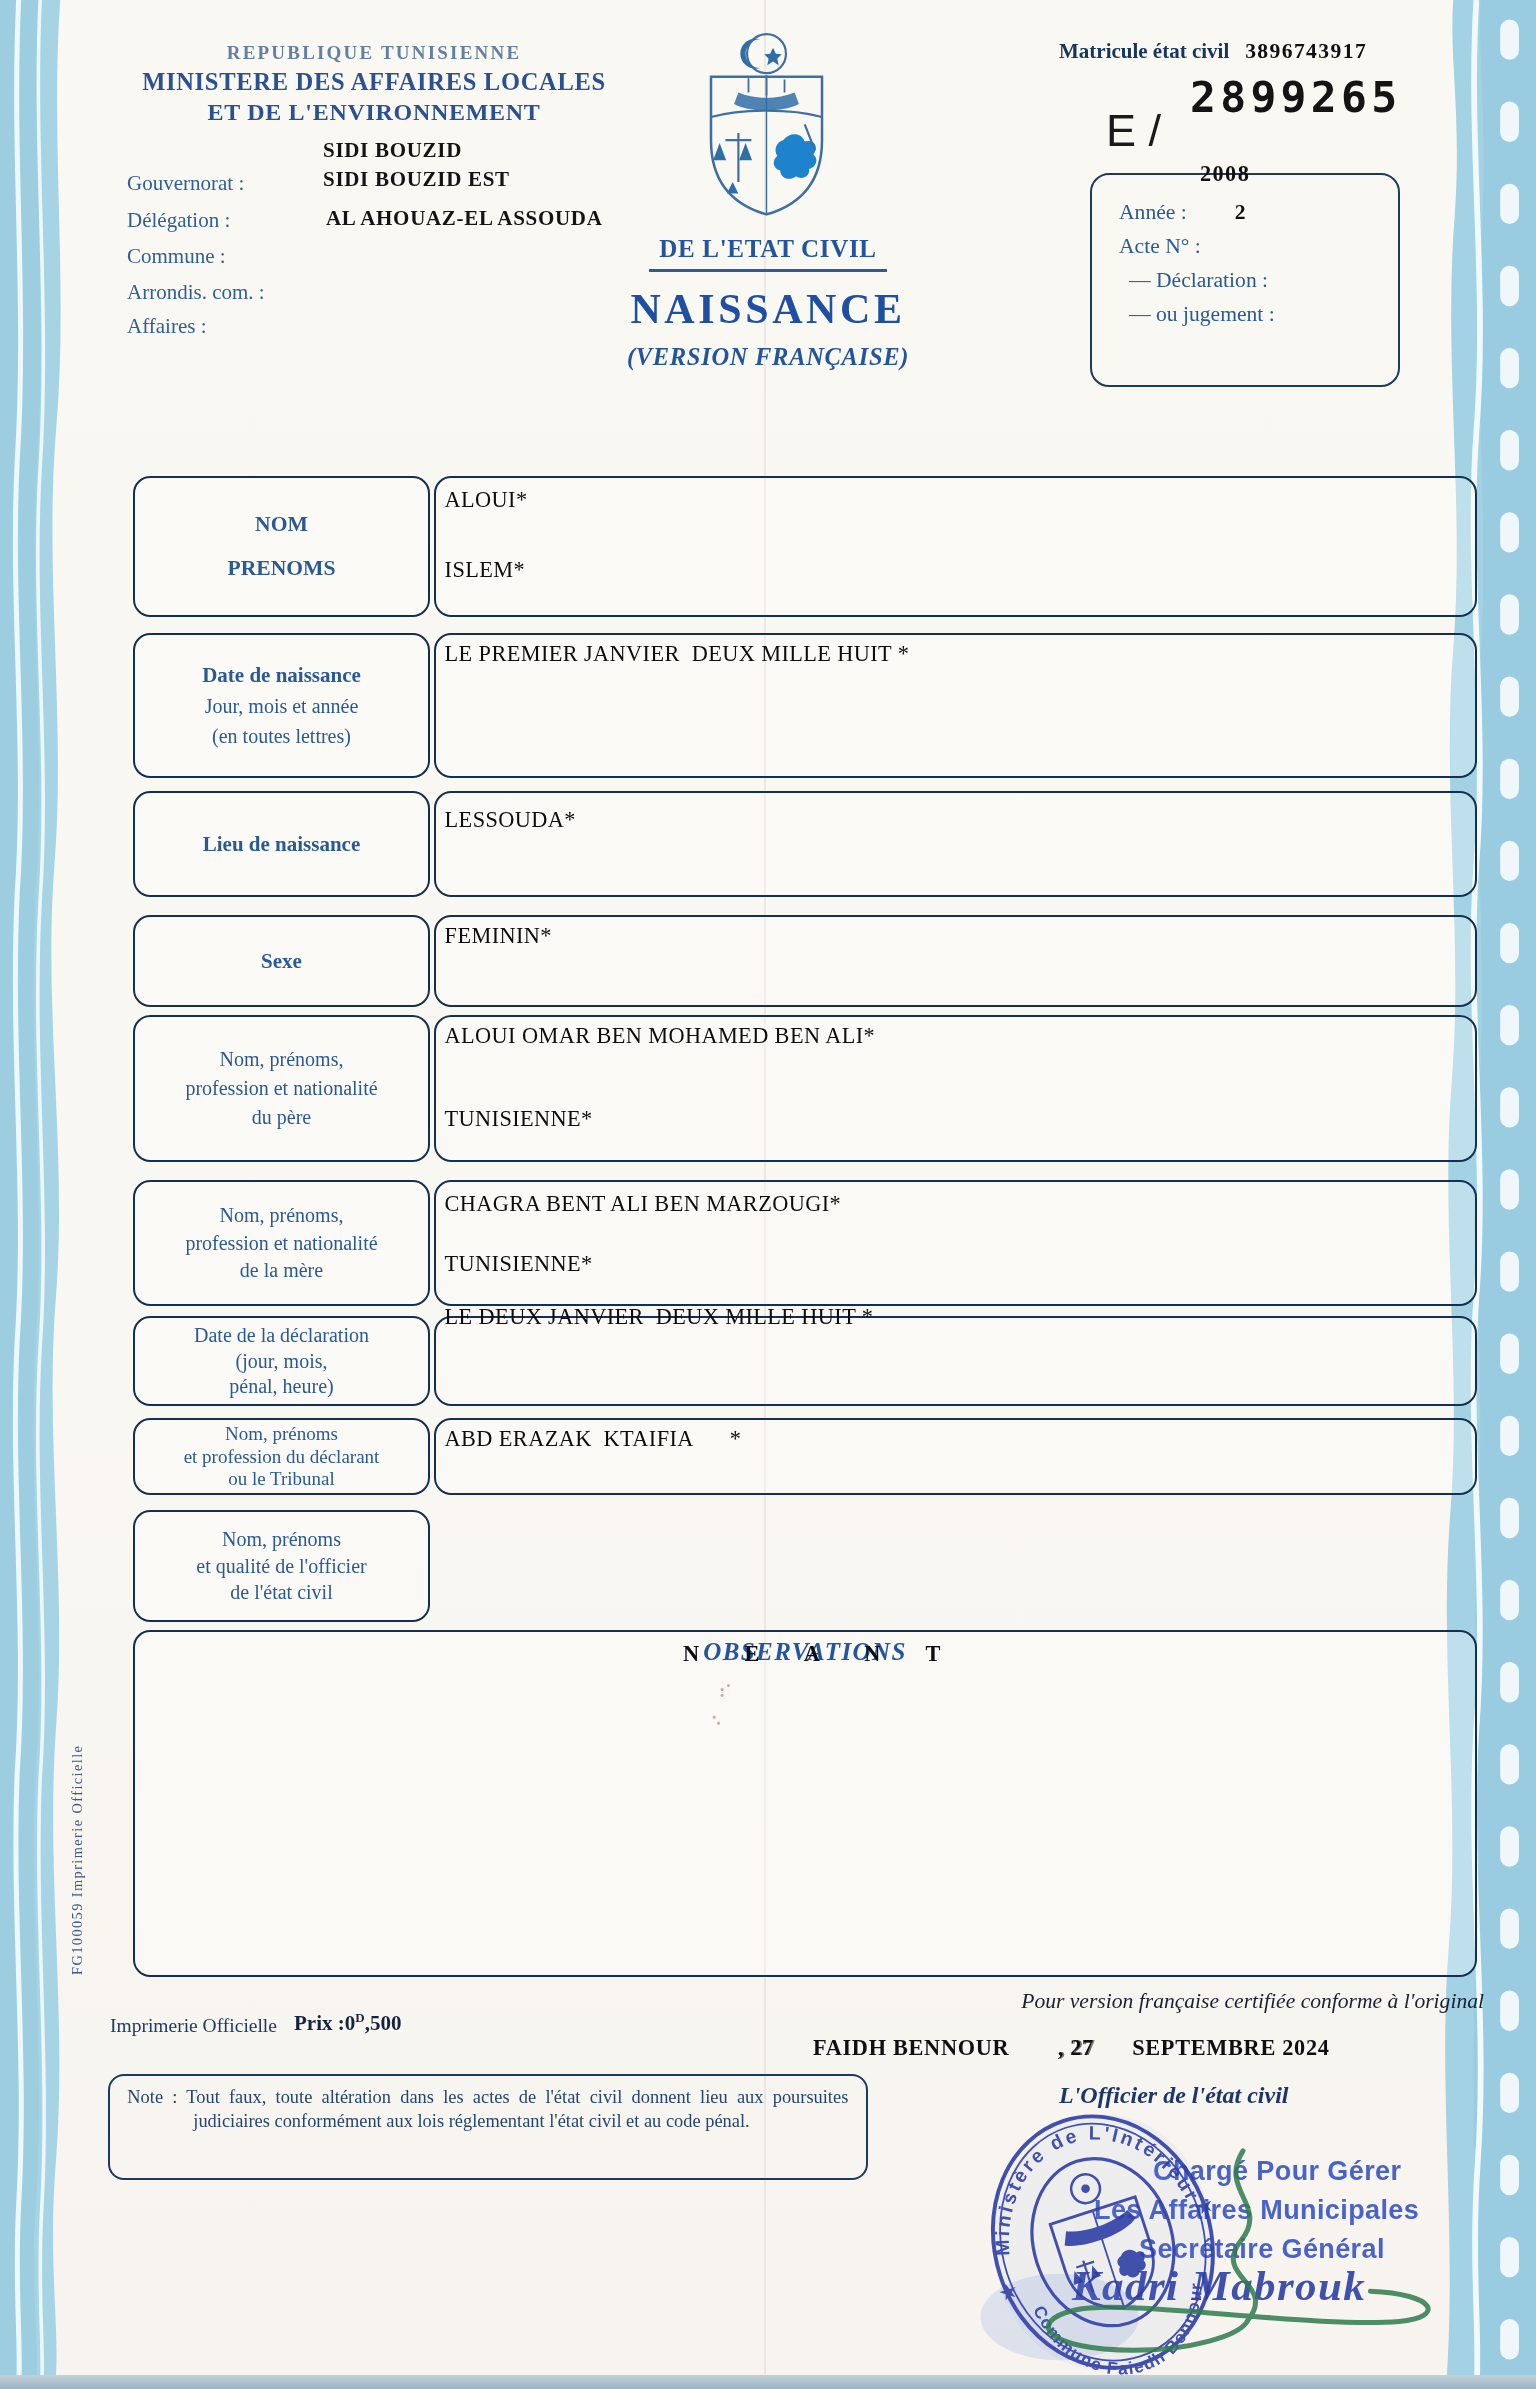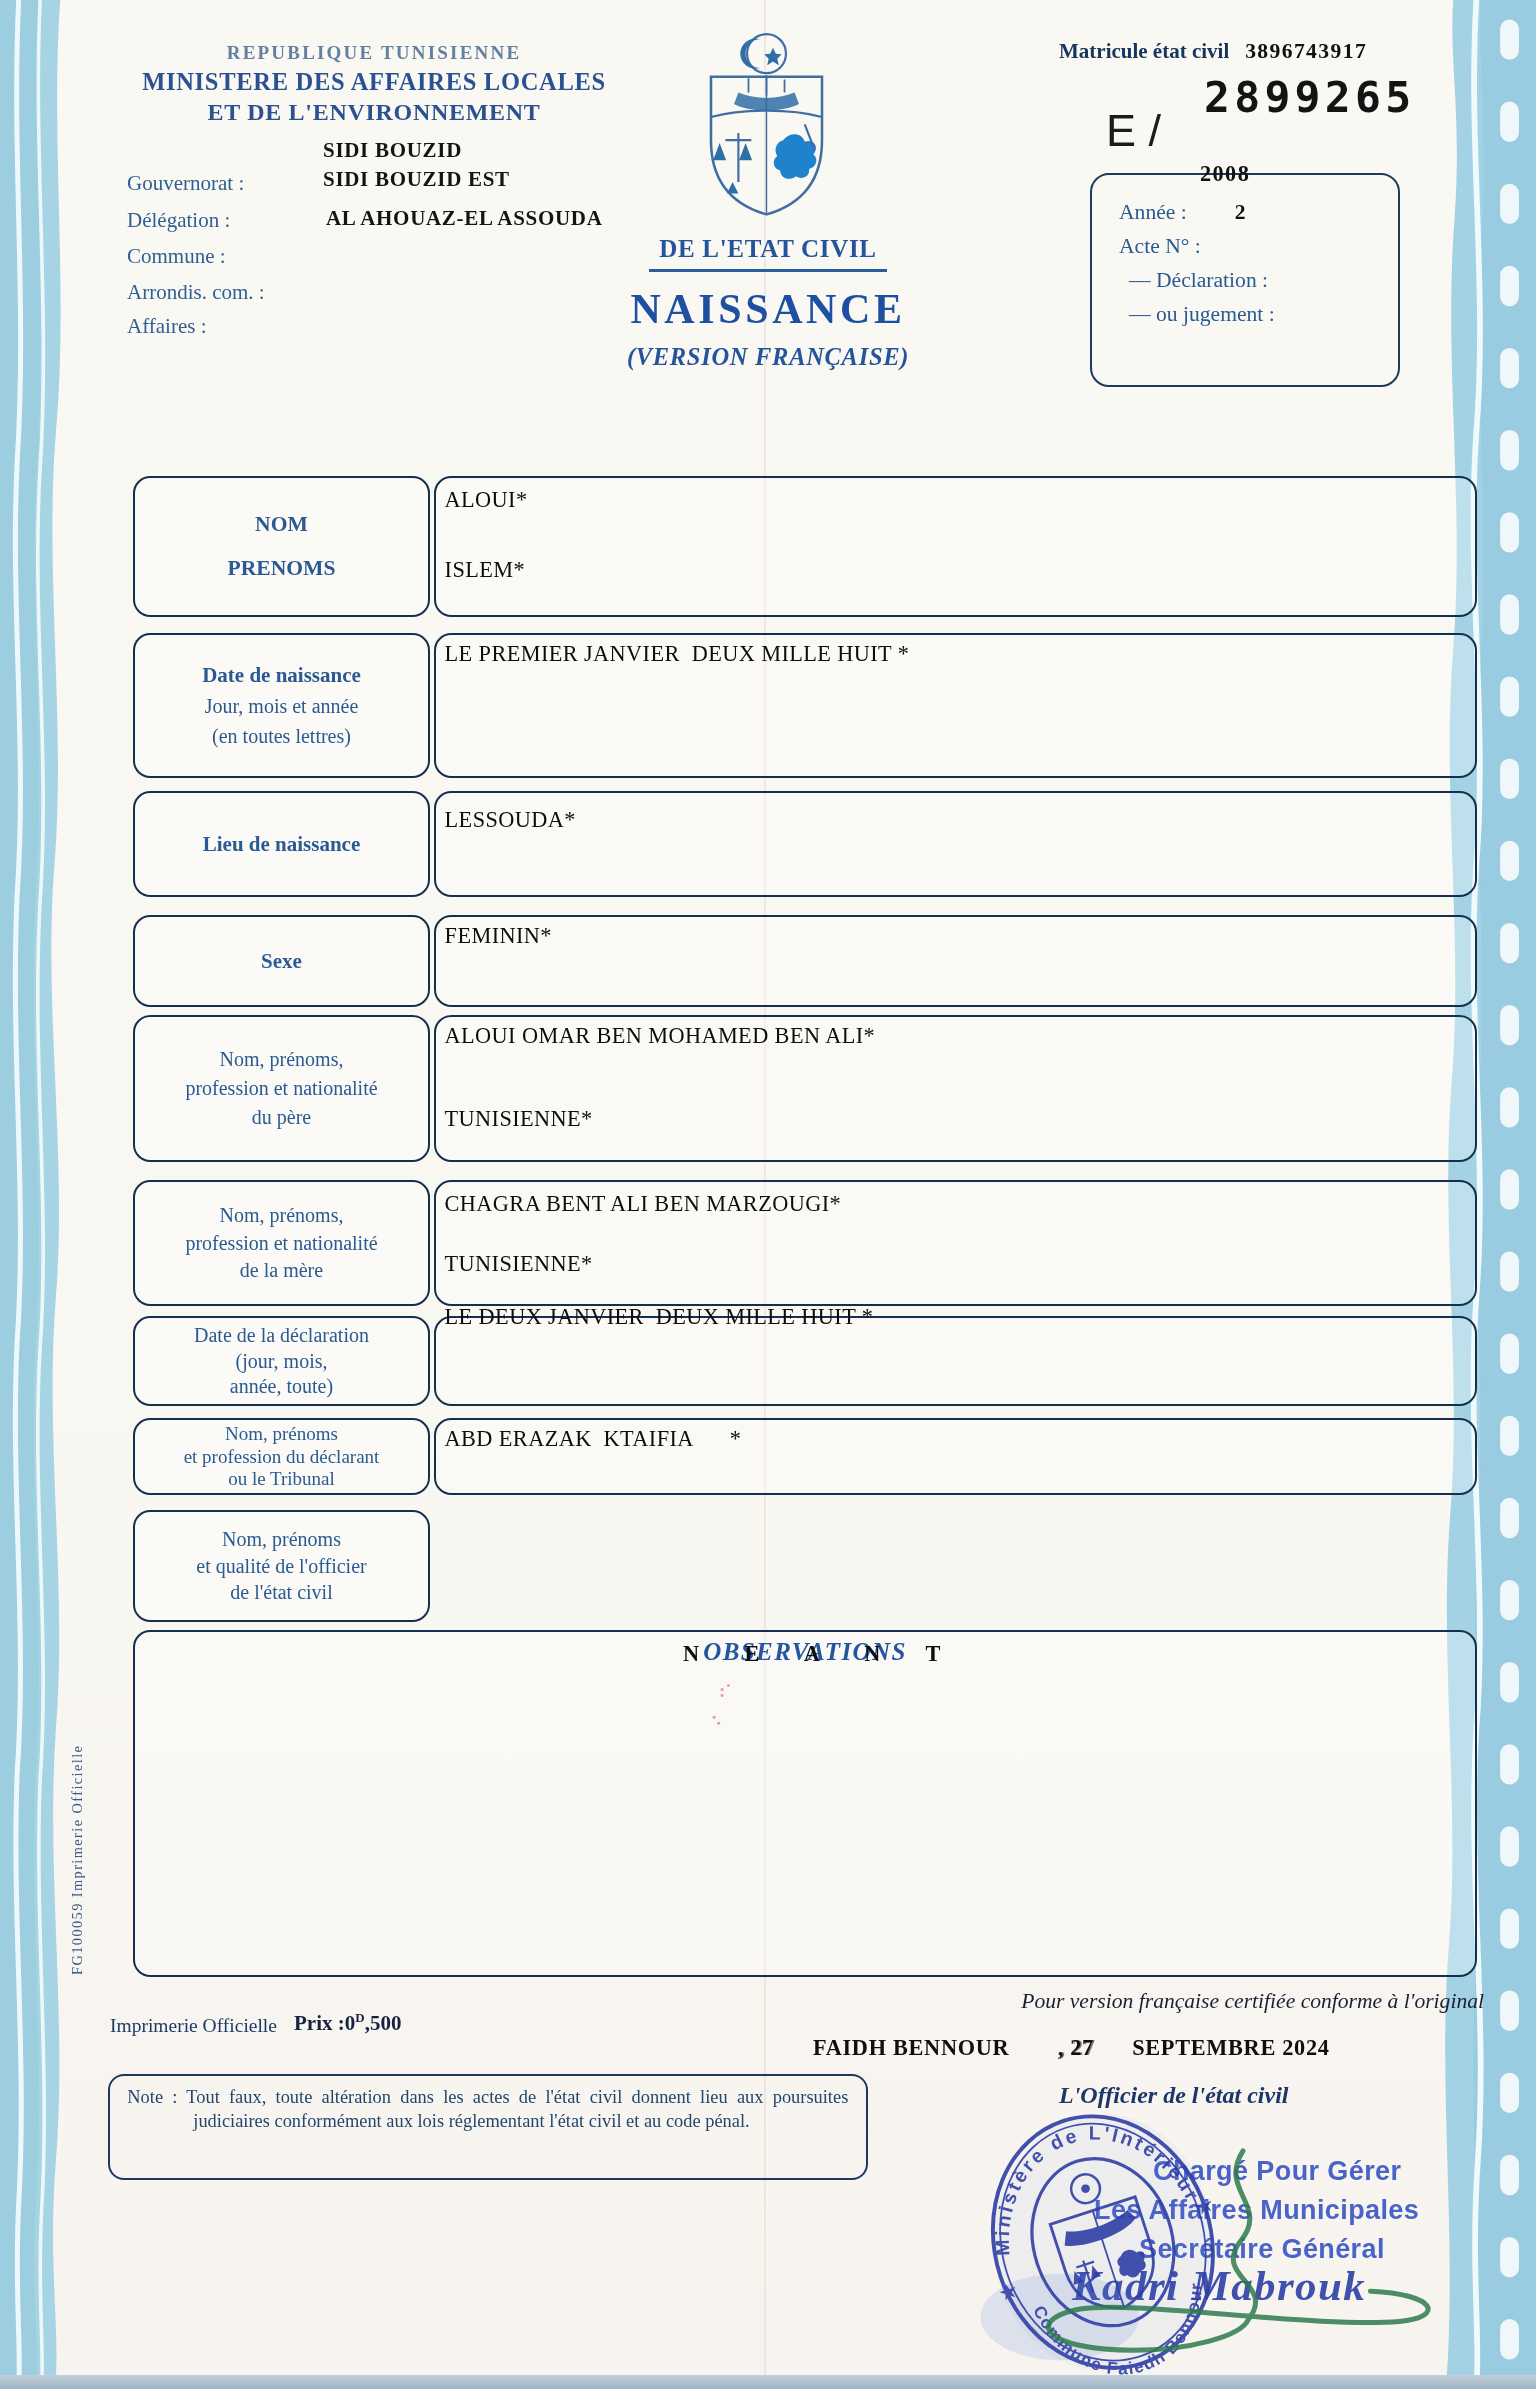--- a/index.html
+++ b/index.html
@@ -13,21 +13,21 @@
         background:linear-gradient(180deg,#c3d0d9,#9db3c3);z-index:3;}
   
   .republic{font-size:19px;letter-spacing:2.2px;color:#64809f;font-weight:bold;}
   .ministry{font-size:24.5px;font-weight:bold;color:#2b5191;letter-spacing:0.7px;}
   .admin-label{font-size:21px;color:#2f5f94;}
   .admin-value{font-size:21px;font-weight:bold;color:#141414;letter-spacing:0.7px;}
   .matricule-label{font-size:21px;font-weight:bold;color:#16365c;}
   .matricule-value{font-size:21.6px;font-weight:bold;color:#101010;letter-spacing:1.4px;}
   .serial-prefix{font-size:45px;color:#1b1b1b;font-family:"Liberation Sans",sans-serif;}
   .serial-number{font-size:43px;font-weight:bold;font-family:"DejaVu Sans Mono",monospace;
-        letter-spacing:4.3px;color:#141414;margin-left:14px;}
+        letter-spacing:4.3px;color:#141414;}
   .acte-box{position:absolute;left:1090px;top:173px;width:306px;height:210px;
         border:2.5px solid #1d3a5f;border-radius:19px;z-index:3;}
   .acte-year{position:absolute;left:108px;top:-14.4px;font-size:22.3px;font-weight:bold;color:#111;letter-spacing:1.4px;}
   .acte-line{font-size:21.6px;color:#2a5a92;line-height:34px;}
   .acte-val{margin-left:48px;color:#111;font-weight:bold;}
   .titles{position:absolute;left:512px;top:0;width:512px;text-align:center;z-index:3;}
   .t1{font-size:29.5px;font-weight:bold;color:#24549b;letter-spacing:1.4px;}
   .t2{font-size:25px;font-weight:bold;color:#24549b;letter-spacing:0.7px;}
   .t2u{width:238px;height:2.9px;background:#2c5c9a;margin:5.8px auto 0;}
   .t3{font-size:42px;font-weight:bold;color:#1f4fa0;letter-spacing:3.6px;}
@@ -189,21 +189,21 @@
     <div>de la mère</div>
   </div>
   <div class="vbox" style="top:1180px;height:122px;">
     <div class="val" style="top:8.6px;">CHAGRA BENT ALI BEN MARZOUGI*</div>
     <div class="val" style="top:69px;">TUNISIENNE*</div>
   </div>
 
   <div class="lbox" style="top:1316px;height:86px;gap:2.2px;font-size:20px;">
     <div>Date de la déclaration</div>
     <div>(jour, mois,</div>
-    <div>année, toute)</div>
+    <div>pénal, heure)</div>
   </div>
   <div class="vbox" style="top:1316px;height:86px;">
     <div class="val" style="top:-14.4px;">LE DEUX JANVIER&nbsp; DEUX MILLE HUIT *</div>
   </div>
 
   <div class="lbox" style="top:1418px;height:73px;gap:0.7px;font-size:19px;">
     <div>Nom, prénoms</div>
     <div>et profession du déclarant</div>
     <div>ou le Tribunal</div>
   </div>

